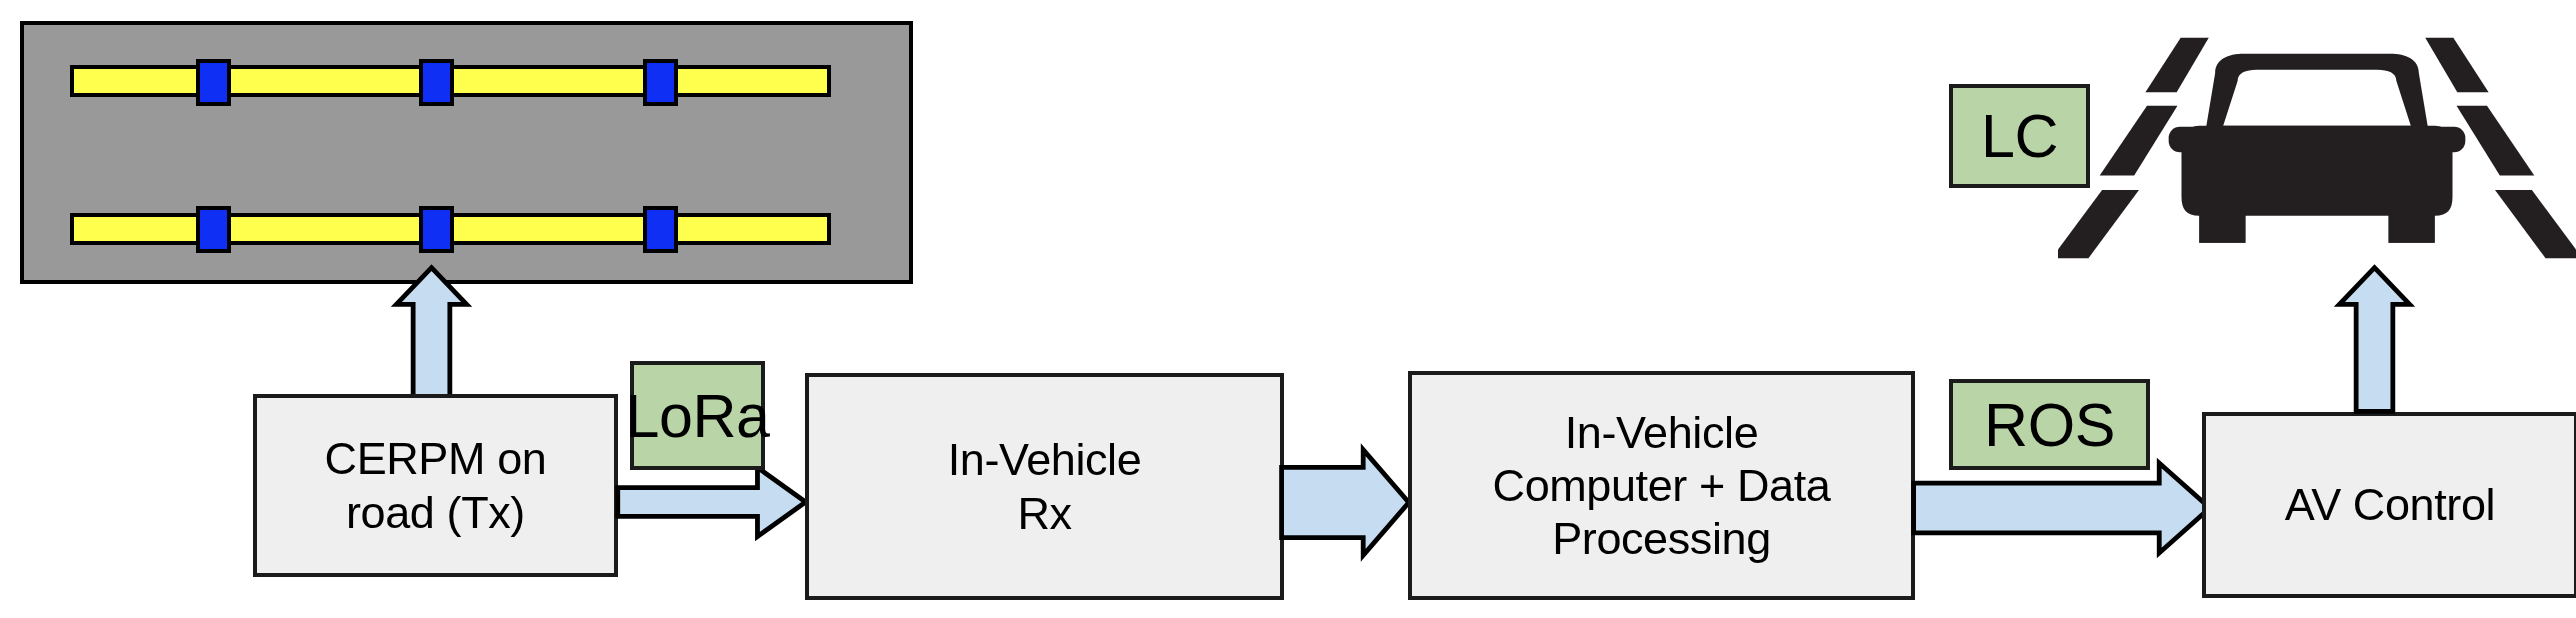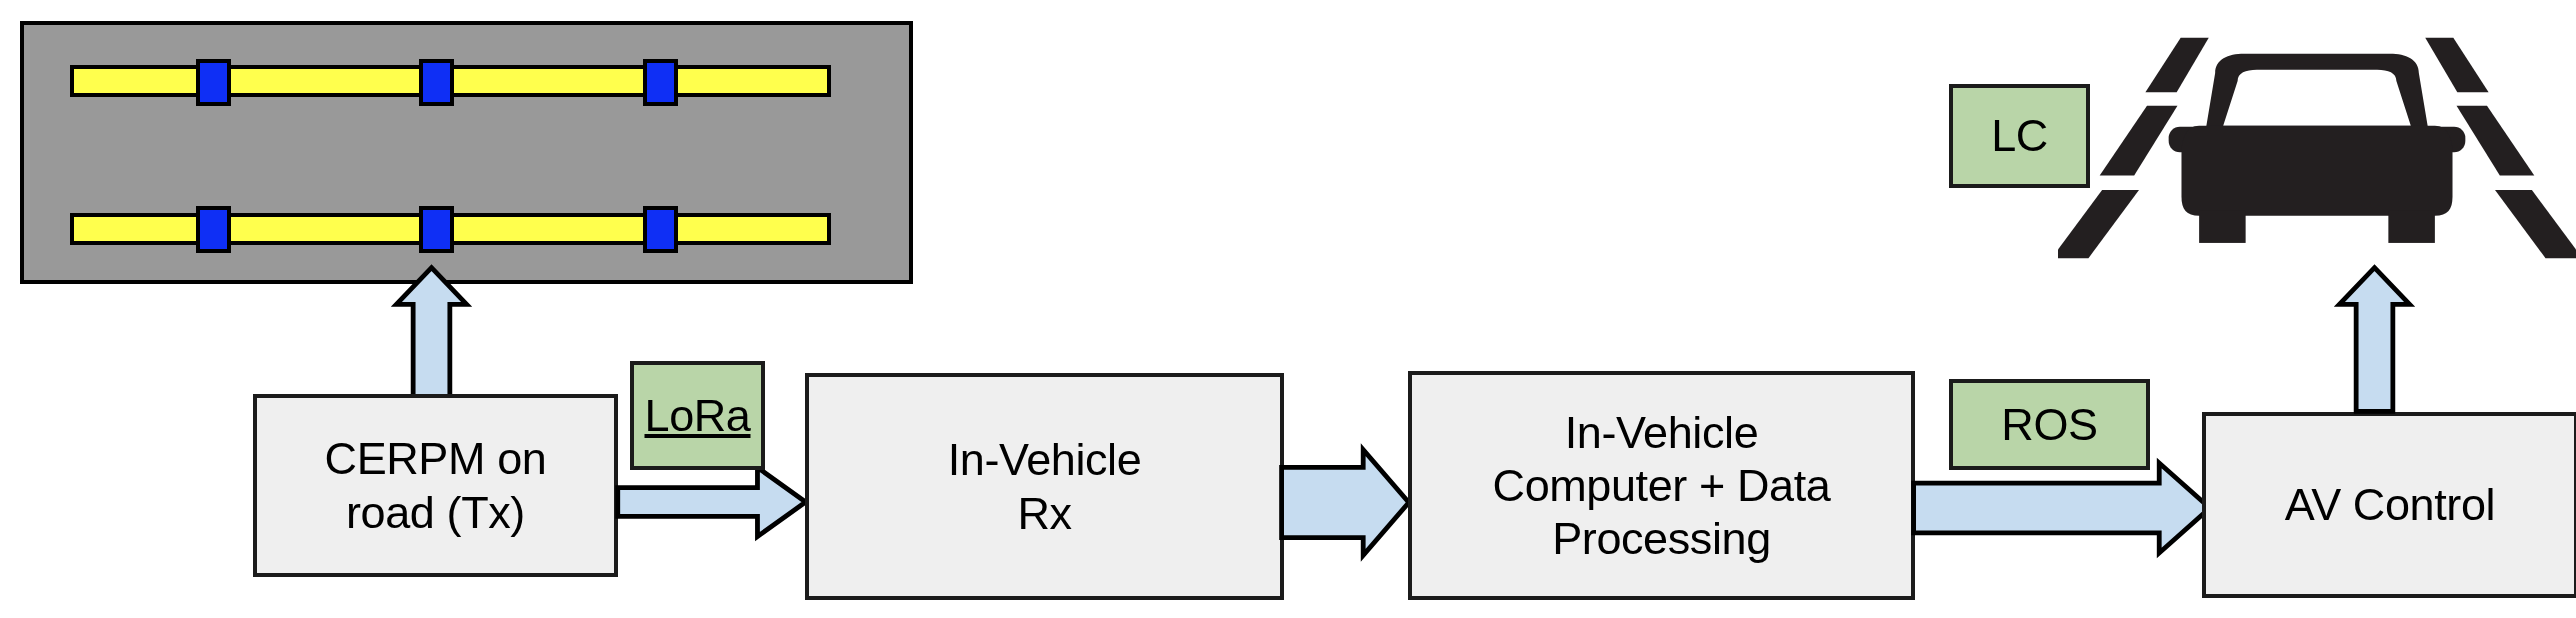--- a/index.html
+++ b/index.html
@@ -57,21 +57,21 @@
   
   .tag-box{
     position:absolute;
     background:#b9d5a8;
     border:4px solid #1b1b1b;
     box-sizing:border-box;
     display:flex;
     align-items:center;
     justify-content:center;
     color:#000000;
-    font-size:45px;
+    font-size:61px;
     letter-spacing:-0.4px;
   }
 
   
   .arrow{position:absolute;}
   .arrow svg{display:block;overflow:visible;}
 
   
   .car-graphic{position:absolute;}
   .car-graphic svg{display:block;}
@@ -102,21 +102,21 @@
 
   <div class="proc-box" style="left:253px;top:394px;width:365px;height:183px;">CERPM on
 road (Tx)</div>
 
   <div class="arrow" style="left:616px;top:449px;width:193px;height:106px;">
     <svg width="193" height="106" viewBox="0 0 240 132">
       <path d="M2 48 L176 48 L176 23 L236 66 L176 109 L176 84 L2 84 Z" fill="#c6dcf0" stroke="#000000" stroke-width="6" stroke-linejoin="miter"></path>
     </svg>
   </div>
 
-  <div class="tag-box" style="left:630px;top:361px;width:135px;height:109px;text-decoration:underline;">LoRa</div>
+  <div class="tag-box" style="left:630px;top:361px;width:135px;height:109px;">LoRa</div>
 
   <div class="proc-box" style="left:805px;top:373px;width:479px;height:227px;">In-Vehicle
 Rx</div>
 
   <div class="arrow" style="left:1280px;top:448px;width:132px;height:109px;">
     <svg width="132" height="109" viewBox="0 0 165 136">
       <path d="M2 24 L104 24 L104 2 L161 68 L104 134 L104 112 L2 112 Z" fill="#c6dcf0" stroke="#000000" stroke-width="6" stroke-linejoin="miter"></path>
     </svg>
   </div>
 

